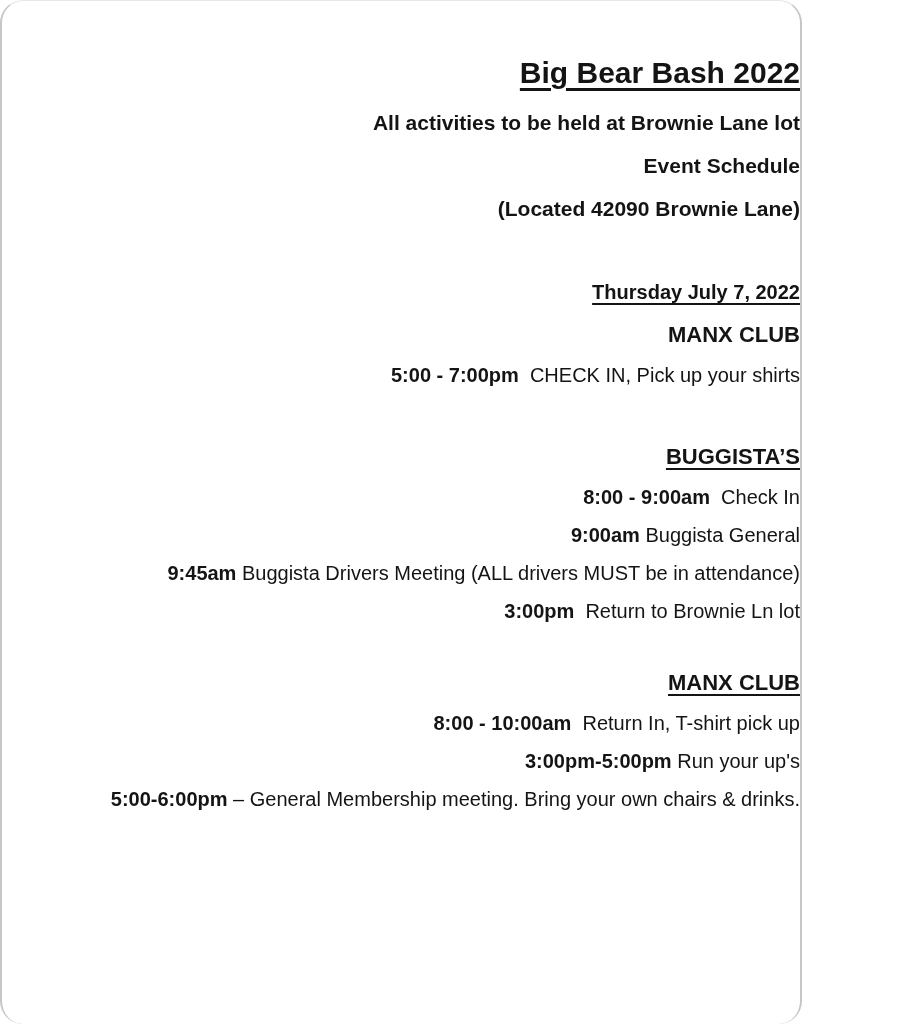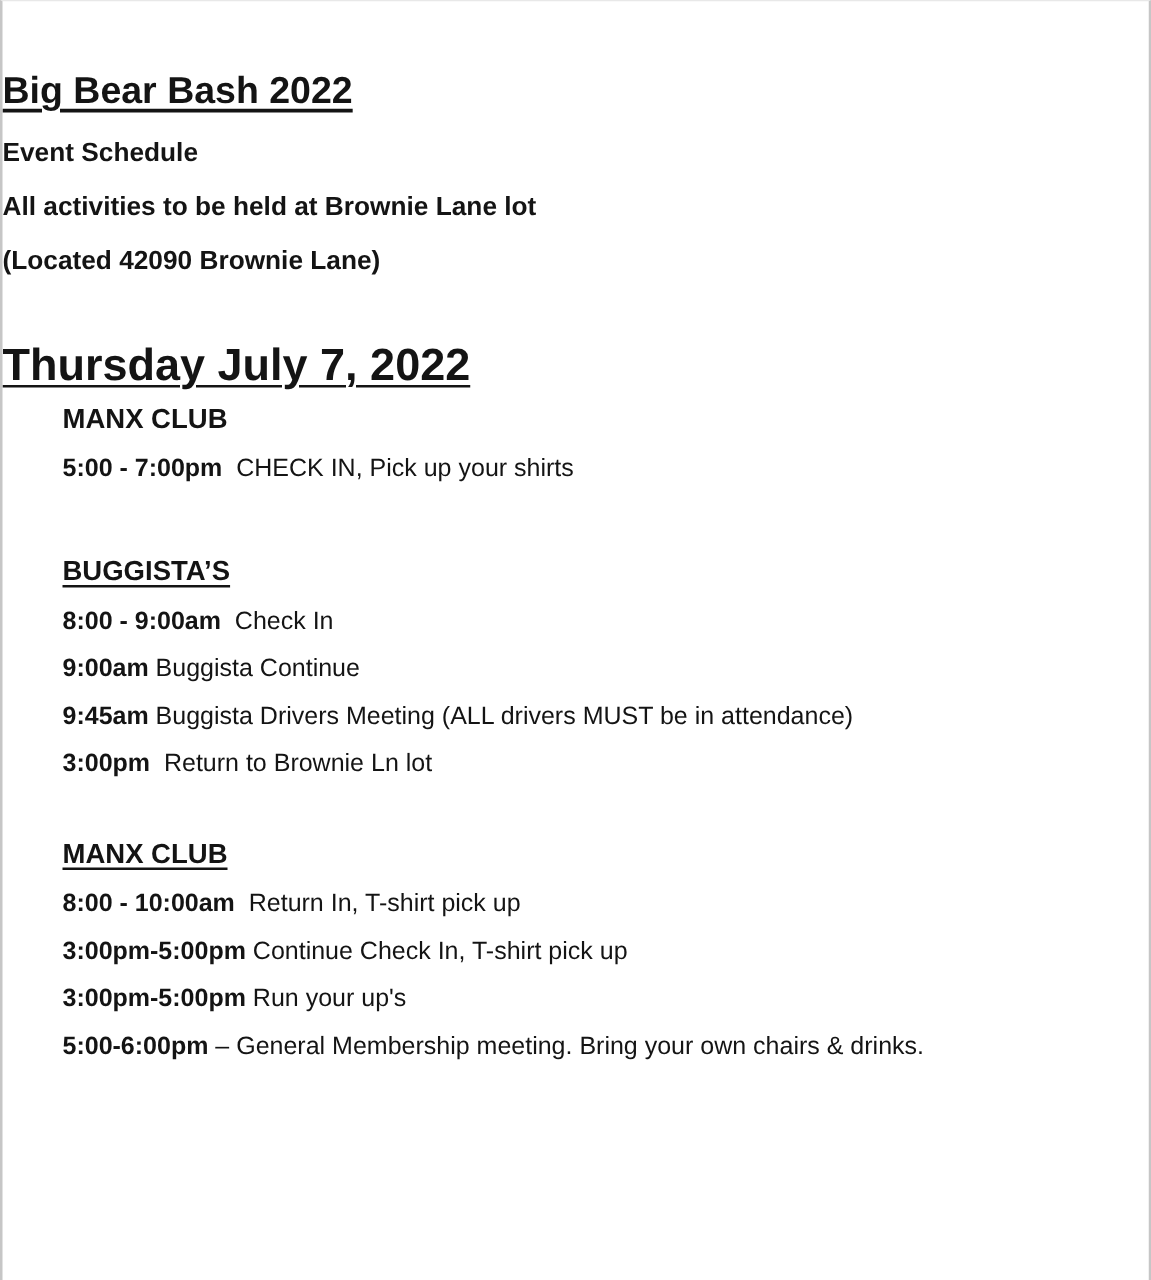--- a/index.html
+++ b/index.html
@@ -8,28 +8,29 @@
     background: #ffffff;
   }
   body {
     width: 921px;
     height: 1024px;
     font-family: "Liberation Sans", "DejaVu Sans", sans-serif;
     color: #141414;
   }
   .page {
     box-sizing: border-box;
-    width: 921px;
+    width: 802px;
     height: 1024px;
     border-left: 2px solid #c6c6c6;
     border-right: 2px solid #c6c6c6;
     border-top: 1px solid #e8e8e8;
     padding-top: 54px;
-    text-align: left;
+    text-align: right;
     overflow: hidden;
+    border-radius: 23px;
   }
   .doc-title {
     font-size: 30px;
     font-weight: 700;
     line-height: 36px;
     margin-bottom: 10px;
     text-decoration: underline;
     text-decoration-thickness: 3px;
     text-underline-offset: 5px;
   }
@@ -38,21 +39,21 @@
     font-weight: 700;
     line-height: 43px;
   }
   .subtitle.regular {
     font-weight: 700;
   }
   .day-section {
     margin-top: 42px;
   }
   .day-heading {
-    font-size: 36px;
+    font-size: 20px;
     font-weight: 700;
     line-height: 40px;
     text-decoration: underline;
     text-decoration-thickness: 2px;
     text-underline-offset: 4px;
   }
   .group { margin-top: 2px; padding-left: 48px; }
   .group + .group { margin-top: 32px; }
   .club-name {
     font-size: 22px;
@@ -70,44 +71,43 @@
     white-space: pre-wrap;
   }
   .event .time { font-weight: 700; }
 </style>
 </head>
 <body>
 
 <div class="page">
 
   <div class="doc-title">Big Bear Bash 2022</div>
+  <div class="subtitle">All activities to be held at Brownie Lane lot</div>
   <div class="subtitle">Event Schedule</div>
-  <div class="subtitle">All activities to be held at Brownie Lane lot</div>
   <div class="subtitle regular">(Located 42090 Brownie Lane)</div>
 
   <div class="day-section">
     <div class="day-heading">Thursday July 7, 2022</div>
     <div class="group">
       <div class="club-name">MANX CLUB</div>
       <div class="event"><span class="time">5:00 - 7:00pm</span><span>  CHECK IN, Pick up your shirts</span></div>
     </div>
   </div>
 
   <div class="day-section">
 
     <div class="group">
       <div class="club-name underline">BUGGISTA’S</div>
       <div class="event"><span class="time">8:00 - 9:00am</span><span>  Check In</span></div>
-      <div class="event"><span class="time">9:00am</span><span> Buggista Continue</span></div>
+      <div class="event"><span class="time">9:00am</span><span> Buggista General</span></div>
       <div class="event"><span class="time">9:45am</span><span> Buggista Drivers Meeting (ALL drivers MUST be in attendance)</span></div>
       <div class="event"><span class="time">3:00pm</span><span>  Return to Brownie Ln lot</span></div>
     </div>
 
     <div class="group">
       <div class="club-name underline">MANX CLUB</div>
       <div class="event"><span class="time">8:00 - 10:00am</span><span>  Return In, T-shirt pick up</span></div>
-      <div class="event"><span class="time">3:00pm-5:00pm</span><span> Continue Check In, T-shirt pick up</span></div>
       <div class="event"><span class="time">3:00pm-5:00pm</span><span> Run your up's</span></div>
       <div class="event"><span class="time">5:00-6:00pm</span><span> – General Membership meeting. Bring your own chairs &amp; drinks.</span></div>
     </div>
   </div>
 
 </div>
 
 </body></html>

